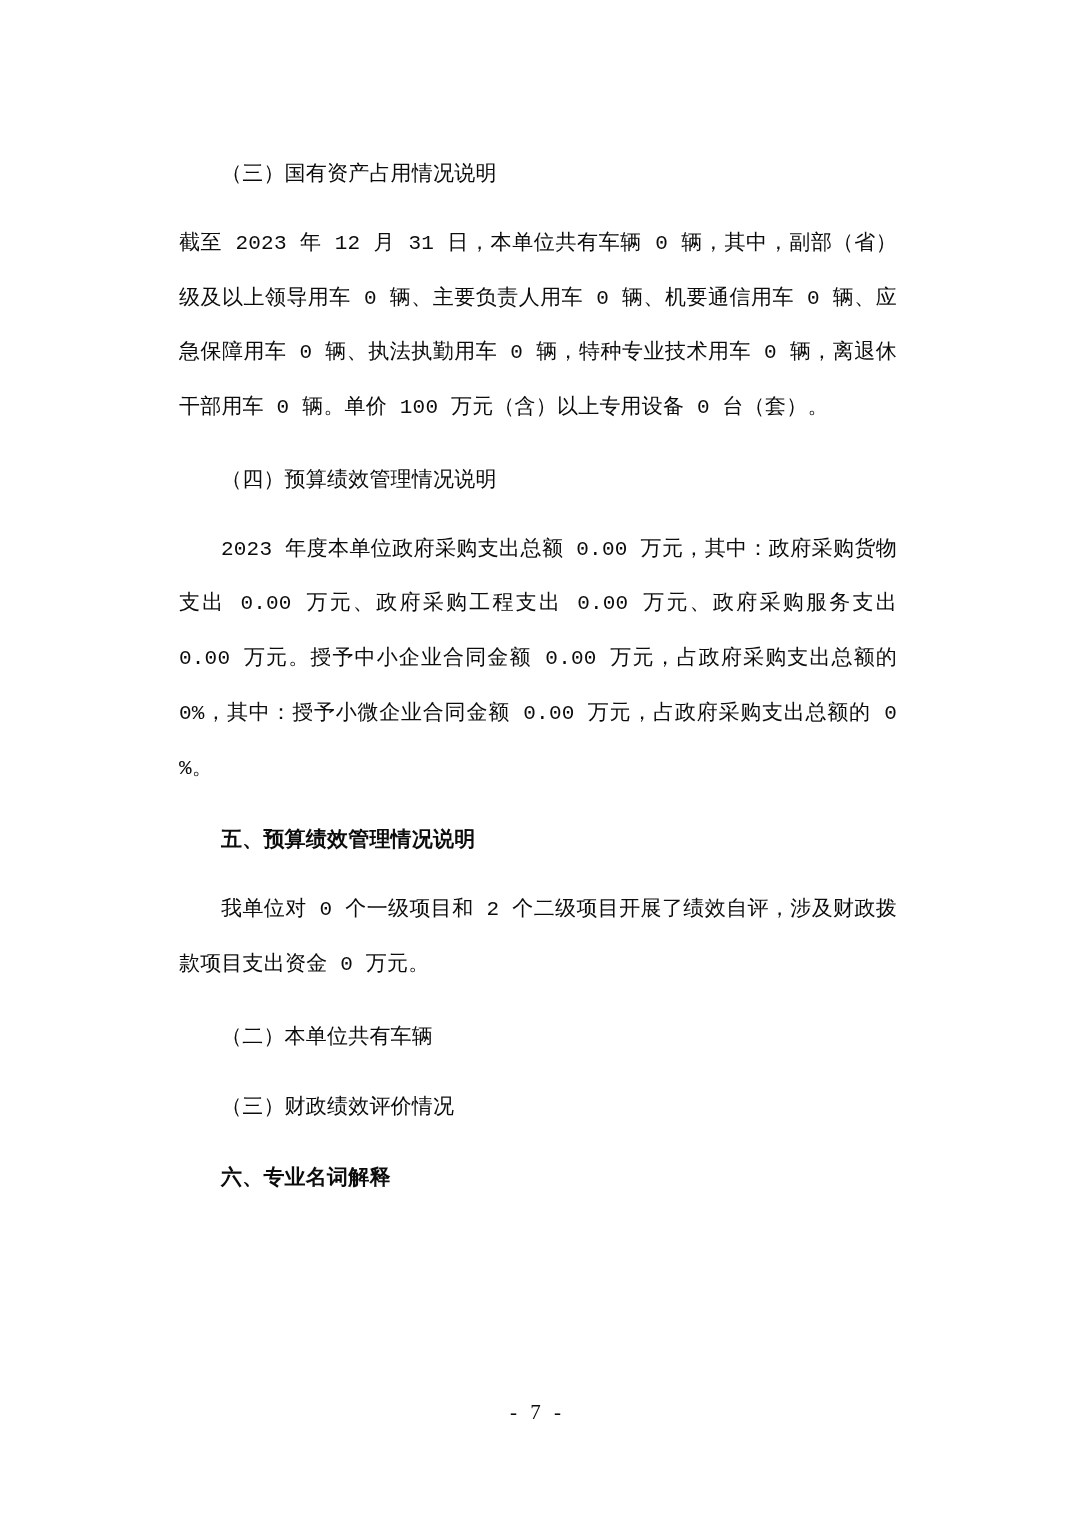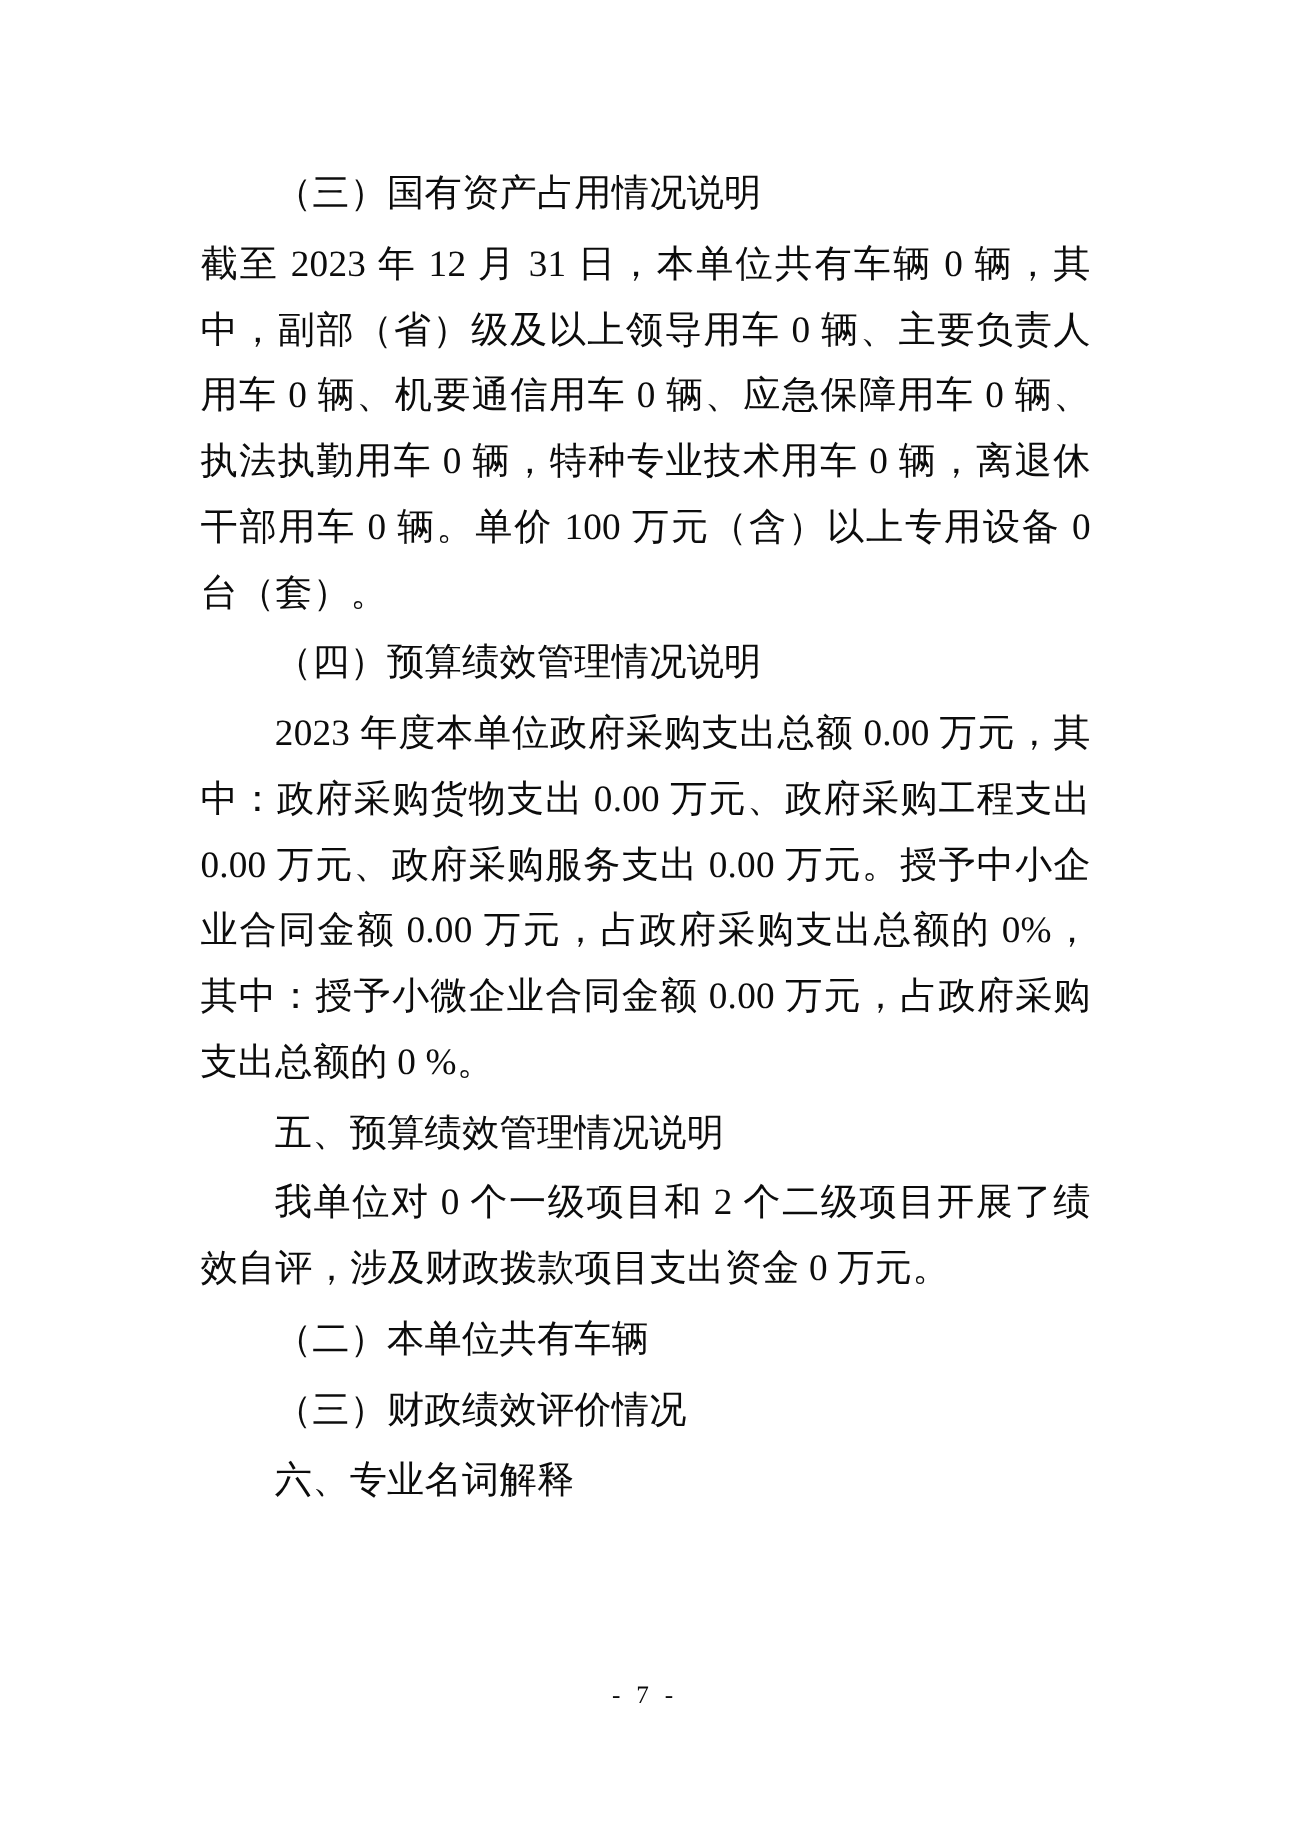--- a/index.html
+++ b/index.html
@@ -18,40 +18,41 @@
     font-family: "Liberation Serif", "DejaVu Serif", serif;
     color: #0c0c0c;
   }
   .doc-body {
     position: absolute;
     left: 163px;
     top: 130px;
     width: 750px;
   }
   .doc-body p {
-    margin: 4px;
-    font-size: 31px;
+    margin: 16px;
+    font-size: 21px;
     line-height: 54.75px;
     letter-spacing: 0.2px;
   }
   p.paragraph {
     text-align: justify;
     text-align-last: left;
+    font-family: Liberation Mono, monospace;
   }
   p.indent {
     text-indent: 2em;
   }
   p.subheading {
     text-indent: 2em;
     font-family: "Liberation Serif", "DejaVu Serif", serif;
   }
   p.heading {
     text-indent: 2em;
     font-family: "Liberation Sans", "DejaVu Sans", sans-serif;
-    font-weight: 400;
+    font-weight: 700;
   }
   .page-footer {
     position: absolute;
     left: 0;
     width: 1075px;
     top: 1400px;
     text-align: center;
     font-size: 21px;
     letter-spacing: 4px;
     color: #0c0c0c;

